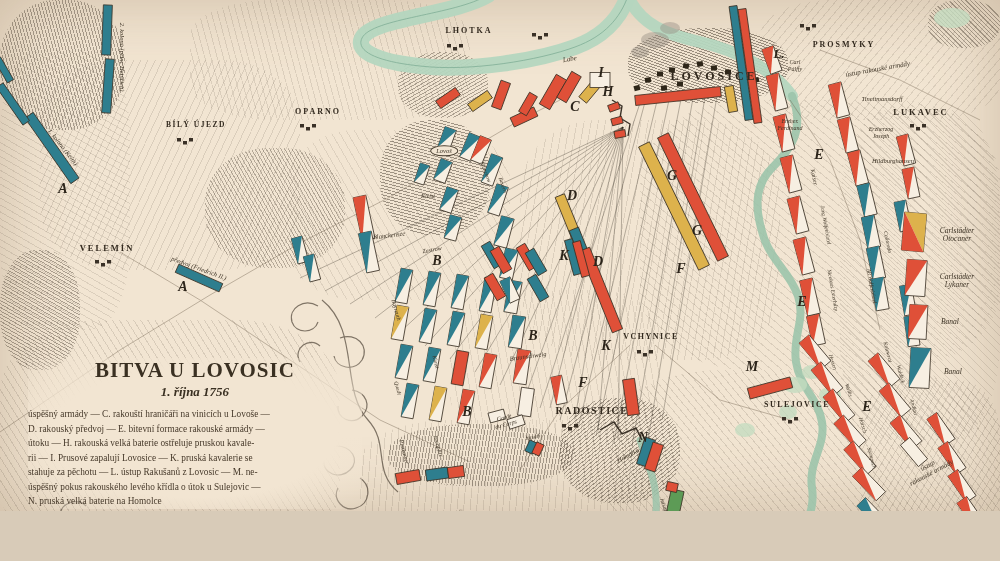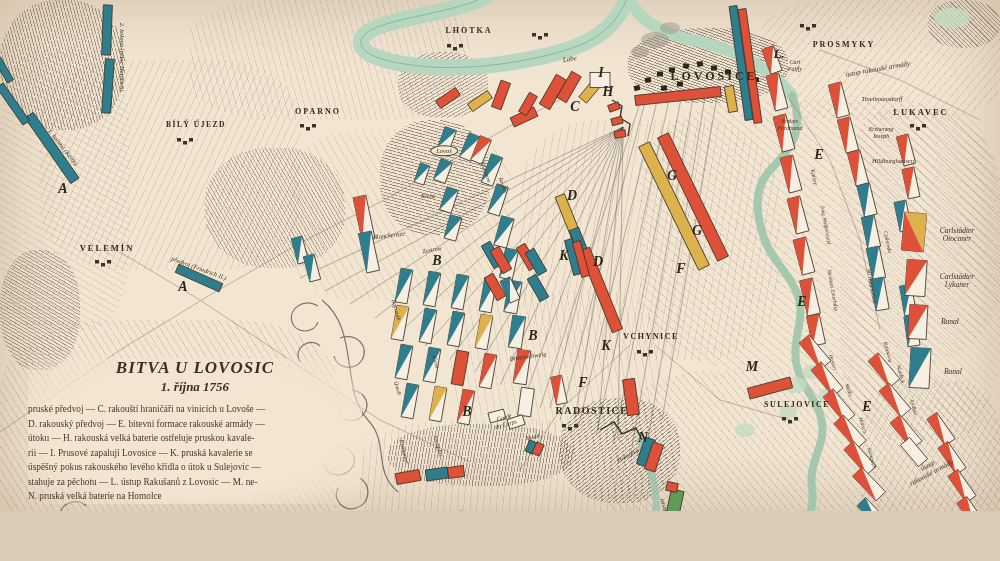--- a/index.html
+++ b/index.html
@@ -9,21 +9,21 @@
   .layer{position:absolute;left:0;top:0;width:1000px;height:561px;pointer-events:none;}
   .patch{position:absolute;pointer-events:none;}
   .lbl{position:absolute;transform:translate(-50%,-50%);color:#32291e;white-space:pre-line;
        text-align:center;line-height:1.12;}
   .place{font-weight:bold;}
   .letter{font-style:italic;font-weight:bold;font-size:14px;color:#2c241a;}
   .unitlbl{font-style:italic;color:#3e3426;}
   .oval{border:1px solid #4a3f30;border-radius:50%;background:#f2e5d2;padding:1px 5px;}
   .title-block{position:absolute;left:28px;top:358px;width:334px;text-align:center;
        color:#3a3022;background:radial-gradient(ellipse at center,#f2e5d2 60%,rgba(242,229,210,0) 100%);}
-  .tb-title{font-size:17px;font-weight:bold;font-style:italic;letter-spacing:1px;}
+  .tb-title{font-size:21px;font-weight:bold;letter-spacing:1px;}
   .tb-date{font-size:13px;font-weight:bold;font-style:italic;margin-top:1px;}
   .tb-lines{margin-top:7px;text-align:left;font-size:9.3px;line-height:1.56;color:#46392a;}
   .tb-lines div{white-space:nowrap;}
 </style>
 </head>
 <body>
 
 <div class="map">
 
   <div class="layer" id="terrain-layer">
@@ -718,23 +718,23 @@
       <div class="lbl unitlbl" style="left: 957px; top: 281px; font-size: 7.5px; transform: translate(-50%, -50%) rotate(0deg);">Carlstädter
 Lykaner</div>
       <div class="lbl unitlbl" style="left: 950px; top: 322px; font-size: 7.5px; transform: translate(-50%, -50%) rotate(0deg);">Banal</div>
       <div class="lbl unitlbl" style="left: 953px; top: 372px; font-size: 7.5px; transform: translate(-50%, -50%) rotate(0deg);">Banal</div>
     </div>
 
   <div class="title-block">
     <div class="tb-title">BITVA U LOVOSIC</div>
     <div class="tb-date">1. října 1756</div>
     <div class="tb-lines">
-      <div>pruské předvoj — C. rakouští hraničáři na vinicích u Lovoše —</div>
+      <div>úspěšný armády — C. rakouští hraničáři na vinicích u Lovoše —</div>
       <div>D. rakouský předvoj — E. bitevní formace rakouské armády —</div>
       <div>útoku — H. rakouská velká baterie ostřeluje pruskou kavale-</div>
       <div>rii — I. Prusové zapalují Lovosice — K. pruská kavalerie se</div>
+      <div>stahuje za pěchotu — L. ústup Rakušanů z Lovosic — M. ne-</div>
       <div>úspěšný pokus rakouského levého křídla o útok u Sulejovic —</div>
-      <div>stahuje za pěchotu — L. ústup Rakušanů z Lovosic — M. ne-</div>
       <div>N. pruská velká baterie na Homolce</div>
     </div>
   </div>
 
 </div>
 
 </body></html>

